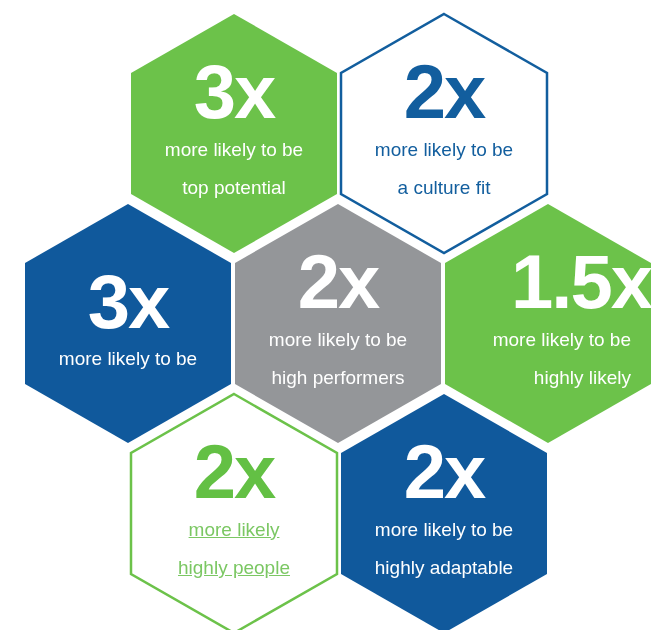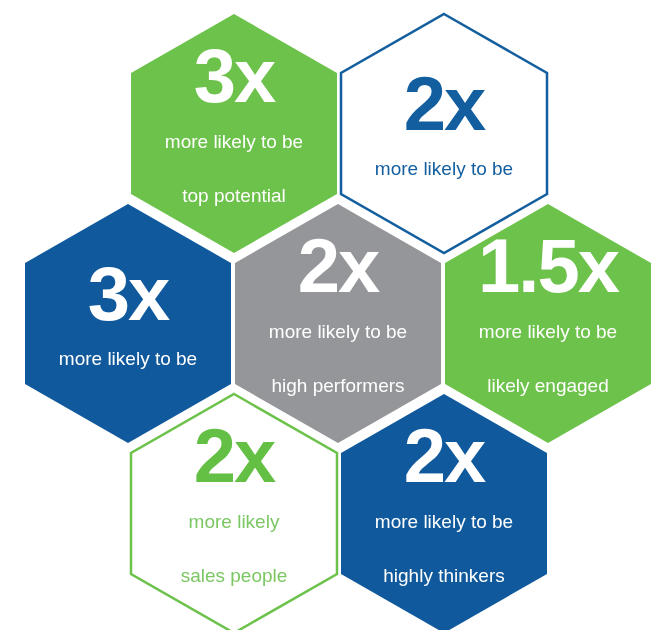--- a/index.html
+++ b/index.html
@@ -42,29 +42,29 @@
     font-size: 76px;
     line-height: 0.86;
     letter-spacing: -2px;
     margin: 0 0 6px 0;
     padding: 0;
     white-space: nowrap;
   }
   .hex-sub {
     font-size: 19px;
     line-height: 1.18;
-    margin: 16px;
+    margin: 8px;
     padding: 0 12px;
     font-weight: normal;
   }
   
   .txt-white .hex-big, .txt-white .hex-sub { color: #ffffff; }
   .txt-blue  .hex-big, .txt-blue  .hex-sub { color: #125E9E; }
   .txt-green .hex-big { color: #63C044; }
-  .txt-green .hex-sub { color: #7BC763; }
+  .txt-green .hex-sub { color: #7BC763; text-decoration: underline; }
 </style>
 </head>
 <body>
 
 <div id="infographic">
 
   <svg id="hex-svg" viewBox="0 0 669 635" xmlns="http://www.w3.org/2000/svg">
 
     <polygon points="234,14 337,73 337,194 234,253 131,194 131,73" fill="#6CC24A" stroke="none"></polygon>
     <polygon points="444,14 547,73 547,194 444,253 341,194 341,73" fill="#FFFFFF" stroke="#125E9E" stroke-width="2.5"></polygon>
@@ -79,44 +79,45 @@
 
   <div class="hex-cell txt-white" style="left:131px; top:14px;">
     <div class="hex-big">3x</div>
     <div class="hex-sub">more likely to be</div>
     <div class="hex-sub">top potential</div>
   </div>
 
   <div class="hex-cell txt-blue" style="left:341px; top:14px;">
     <div class="hex-big">2x</div>
     <div class="hex-sub">more likely to be</div>
+    <div class="hex-sub">a culture fit</div>
   </div>
 
   <div class="hex-cell txt-white" style="left:25px; top:204px;">
     <div class="hex-big">3x</div>
     <div class="hex-sub">more likely to be</div>
   </div>
 
   <div class="hex-cell txt-white" style="left:235px; top:204px;">
     <div class="hex-big">2x</div>
     <div class="hex-sub">more likely to be</div>
     <div class="hex-sub">high performers</div>
   </div>
 
-  <div class="hex-cell txt-white" style="left:445px; top:204px;">
+  <div class="hex-cell txt-white" style="left:445px; top:204px;align-items:flex-end;">
     <div class="hex-big">1.5x</div>
     <div class="hex-sub">more likely to be</div>
-    <div class="hex-sub">likely engaged</div>
+    <div class="hex-sub">highly likely</div>
   </div>
 
   <div class="hex-cell txt-green" style="left:131px; top:394px;">
     <div class="hex-big">2x</div>
     <div class="hex-sub">more likely</div>
-    <div class="hex-sub">sales people</div>
+    <div class="hex-sub">highly people</div>
   </div>
 
   <div class="hex-cell txt-white" style="left:341px; top:394px;">
     <div class="hex-big">2x</div>
     <div class="hex-sub">more likely to be</div>
-    <div class="hex-sub">highly thinkers</div>
+    <div class="hex-sub">highly adaptable</div>
   </div>
 
 </div>
 
 </body></html>

